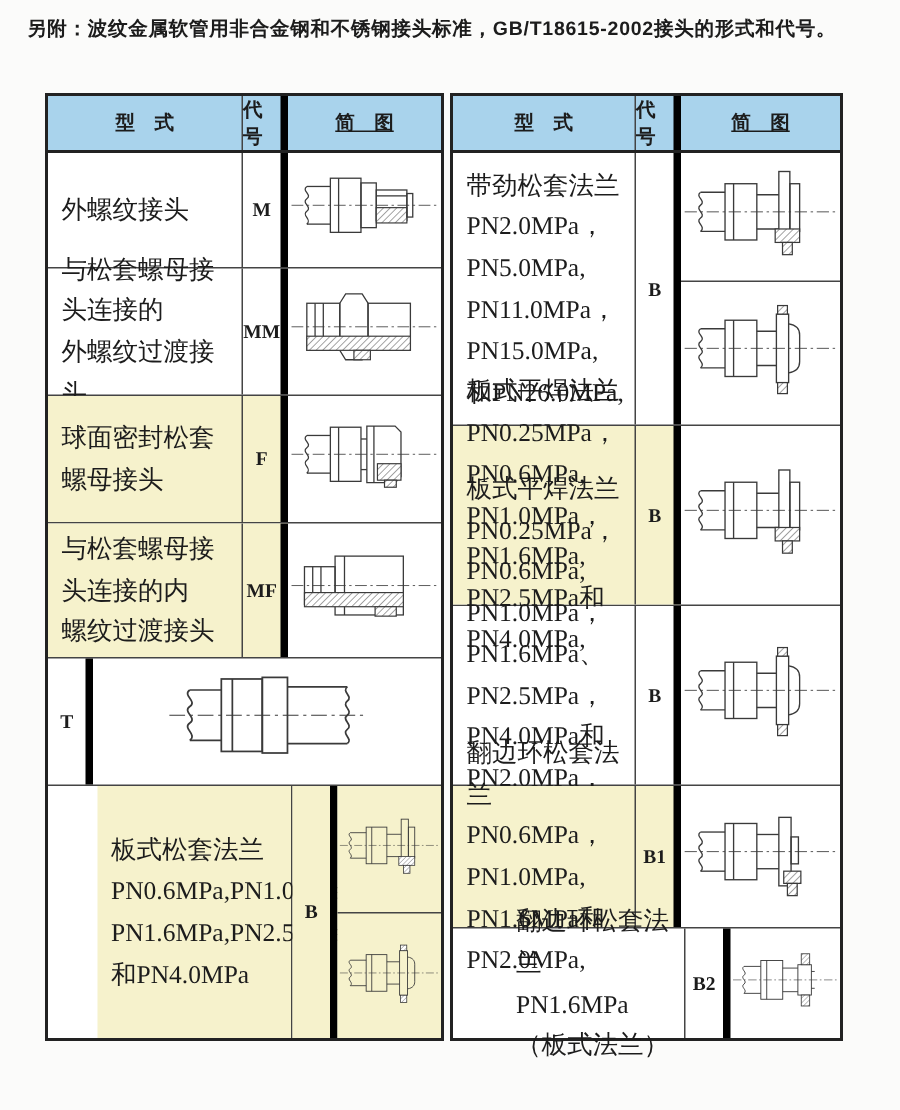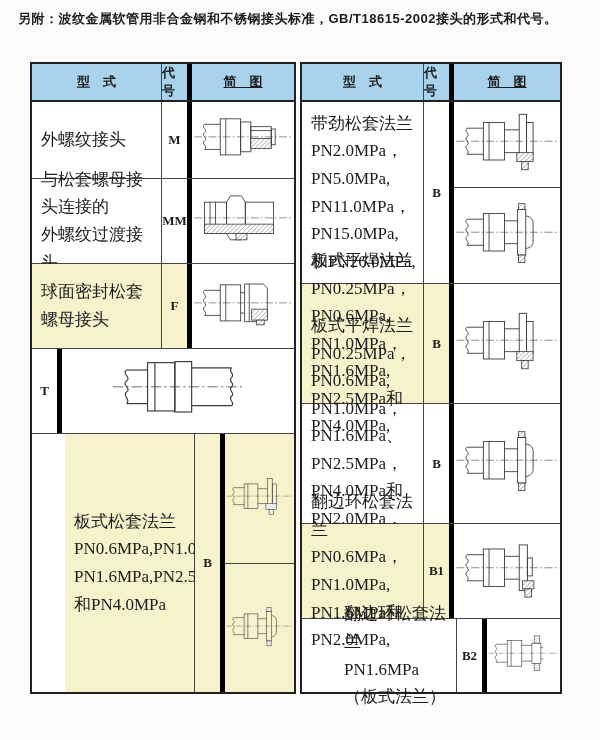--- a/index.html
+++ b/index.html
@@ -174,20 +174,30 @@
   <div class="row" style="flex:0 0 85px">
     <div class="c c-type hl">球面密封松套螺母接头</div>
     <div class="c c-code hl">F</div>
     <div class="c c-diag">
       <svg viewBox="0 0 130 80">
           <use href="#sym-f"></use>
         </svg>
     </div>
   </div>
 
+  <div class="row" style="flex:0 0 90px">
+    <div class="c c-type hl">与松套螺母接头连接的内
+螺纹过渡接头</div>
+    <div class="c c-code hl">MF</div>
+    <div class="c c-diag">
+      <svg viewBox="0 0 130 80">
+          <use href="#sym-mf"></use>
+        </svg>
+    </div>
+  </div>
 
   <div class="row" style="flex:0 0 85px">
     <div class="c c-code">T</div>
     <div class="c c-diag">
       <svg viewBox="0 0 130 80">
           <use href="#sym-t"></use>
         </svg>
     </div>
   </div>
 

